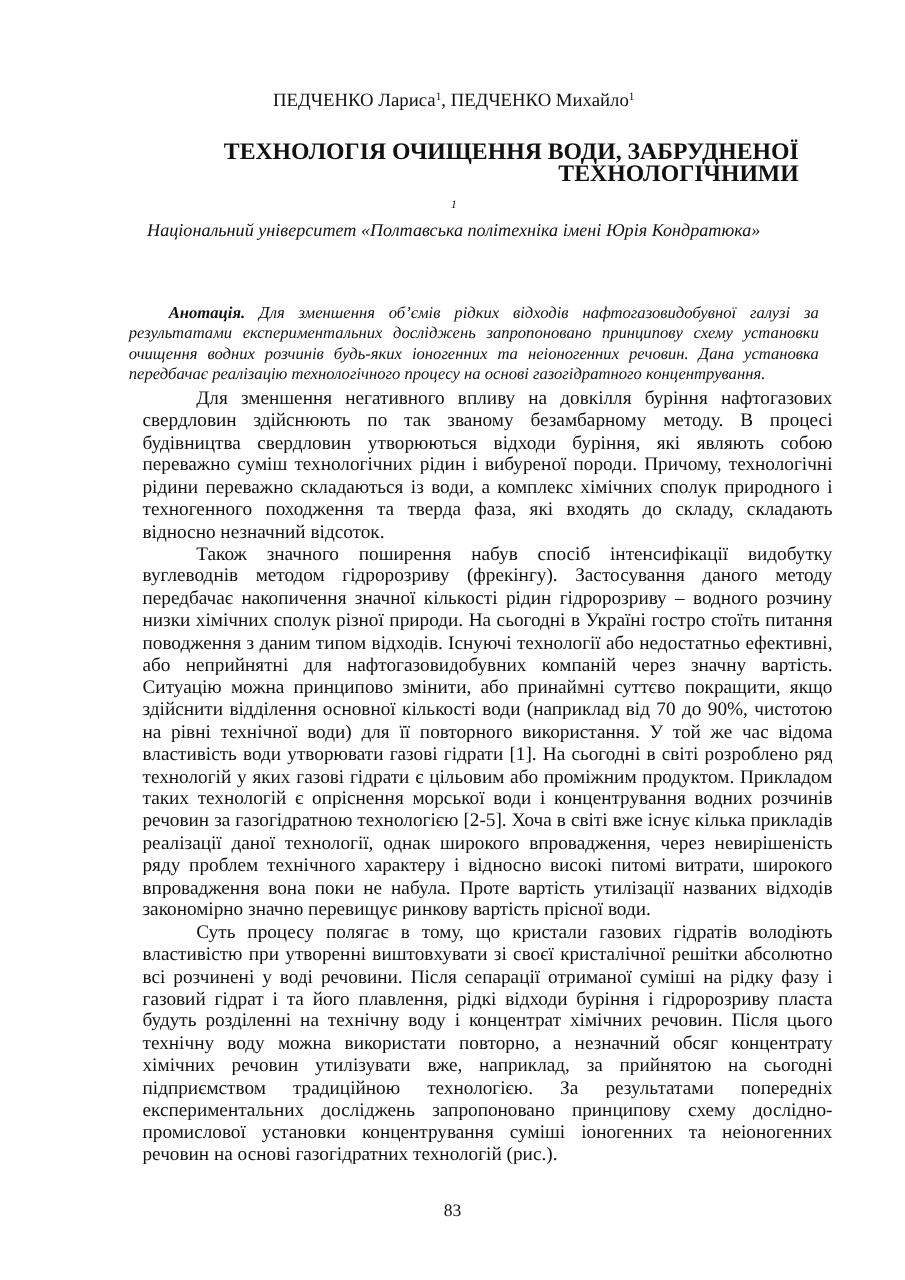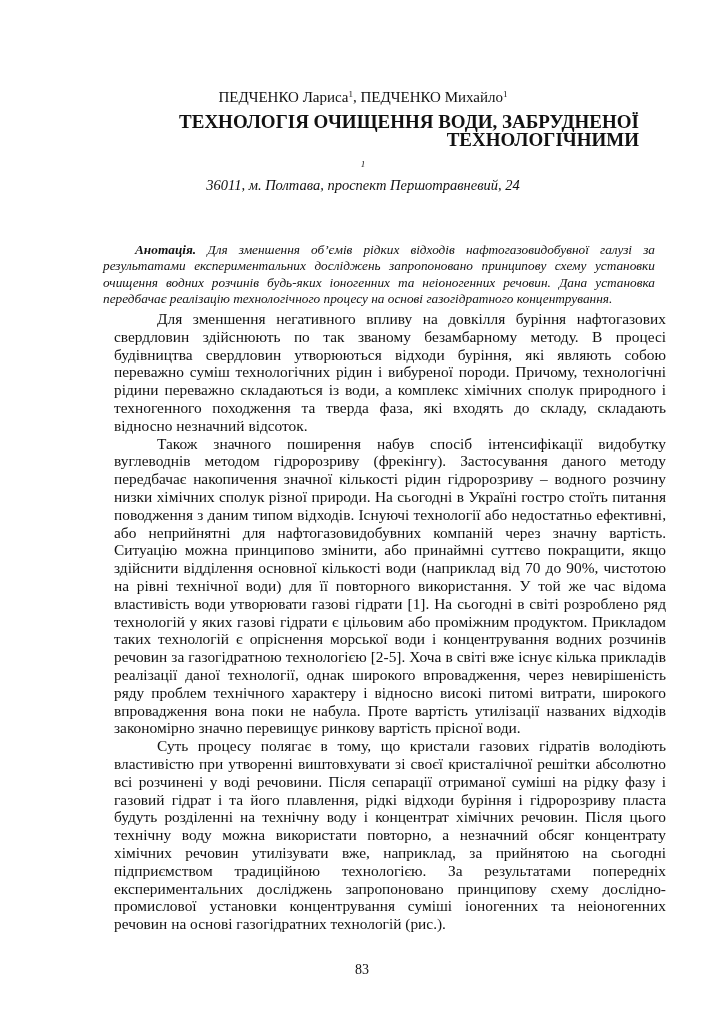--- a/index.html
+++ b/index.html
@@ -16,21 +16,21 @@
       color: #111111;
     }
     .page {
       position: absolute;
       left: 87px;
       top: 0;
       width: 552px;
     }
     .authors {
       position: absolute;
-      top: 88px;
+      top: 72px;
       left: 0;
       width: 552px;
       text-align: center;
       font-size: 15px;
       line-height: 18px;
     }
     .authors sup {
       font-size: 9px;
       vertical-align: 5px;
       line-height: 0;
@@ -111,22 +111,21 @@
 
   <div class="authors">
     <span>ПЕДЧЕНКО Лариса</span><sup>1</sup><span>, </span><span>ПЕДЧЕНКО Михайло</span><sup>1</sup>
   </div>
 
   <div class="title">
     <span>ТЕХНОЛОГІЯ ОЧИЩЕННЯ ВОДИ, ЗАБРУДНЕНОЇ ТЕХНОЛОГІЧНИМИ</span>
   </div>
 
   <div class="affiliation">
-    <span><sup>1</sup></span>
-    <span>36011, м. Полтава, проспект Першотравневий, 24</span>
+    <span><sup>1</sup><span>Національний університет «Полтавська політехніка імені Юрія Кондратюка»</span></span>
   </div>
 
   <p class="abstract"><span class="label">Анотація.</span><span> Для зменшення об’ємів рідких відходів нафтогазовидобувної галузі за результатами експериментальних досліджень запропоновано принципову схему установки очищення водних розчинів будь-яких іоногенних та неіоногенних речовин. Дана установка передбачає реалізацію технологічного процесу на основі газогідратного концентрування.</span></p>
 
   <div class="body-text">
     <p>Для зменшення негативного впливу на довкілля буріння нафтогазових свердловин здійснюють по так званому безамбарному методу. В процесі будівництва свердловин утворюються відходи буріння, які являють собою переважно суміш технологічних рідин і вибуреної породи. Причому, технологічні рідини переважно складаються із води, а комплекс хімічних сполук природного і техногенного походження та тверда фаза, які входять до складу, складають відносно незначний відсоток.</p>
     <p>Також значного поширення набув спосіб інтенсифікації видобутку вуглеводнів методом гідророзриву (фрекінгу). Застосування даного методу передбачає накопичення значної кількості рідин гідророзриву – водного розчину  низки хімічних сполук різної природи. На сьогодні в Україні гостро стоїть питання поводження з даним типом відходів. Існуючі технології або недостатньо ефективні, або неприйнятні для нафтогазовидобувних компаній через значну вартість. Ситуацію можна  принципово змінити, або принаймні суттєво покращити, якщо здійснити відділення основної кількості води (наприклад від 70 до 90%, чистотою на рівні технічної води) для її повторного використання. У той же час відома властивість води утворювати газові гідрати [1]. На сьогодні в світі розроблено ряд технологій у яких газові гідрати є цільовим або проміжним продуктом. Прикладом таких технологій є опріснення морської води і концентрування водних розчинів речовин за газогідратною технологією [2-5]. Хоча в світі вже існує кілька прикладів реалізації даної технології, однак широкого впровадження, через невирішеність ряду проблем технічного характеру і відносно високі питомі витрати, широкого впровадження вона поки не набула. Проте вартість утилізації названих відходів закономірно значно перевищує ринкову вартість прісної води.</p>
     <p>Суть процесу полягає в тому, що кристали газових гідратів володіють властивістю при утворенні виштовхувати зі своєї кристалічної решітки абсолютно всі розчинені у воді речовини. Після сепарації отриманої суміші на рідку фазу і газовий гідрат і та його плавлення, рідкі відходи буріння і гідророзриву пласта будуть розділенні на технічну воду і концентрат хімічних речовин. Після цього технічну воду можна використати повторно, а незначний обсяг концентрату хімічних речовин утилізувати вже, наприклад, за прийнятою на сьогодні підприємством традиційною технологією. За результатами попередніх експериментальних досліджень запропоновано принципову схему дослідно-промислової установки концентрування суміші іоногенних та неіоногенних речовин на основі газогідратних технологій (рис.).</p>
   </div>
 

